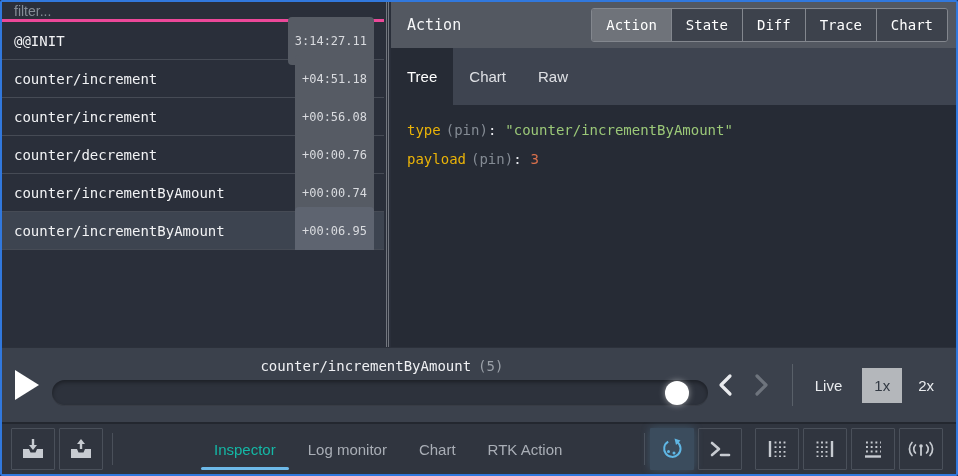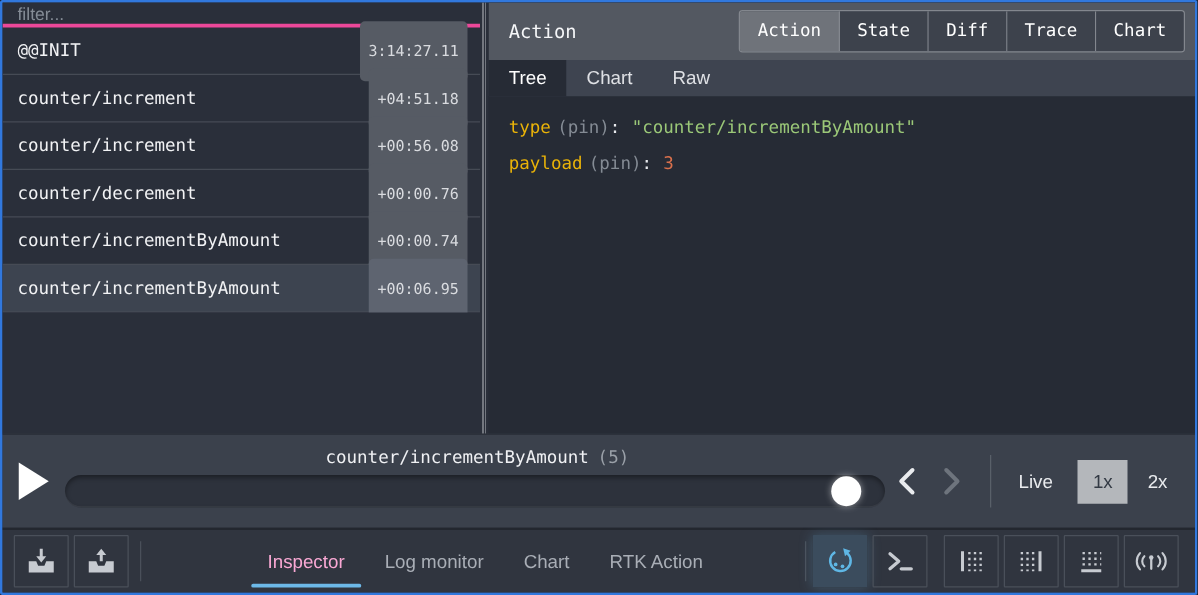--- a/index.html
+++ b/index.html
@@ -41,21 +41,21 @@
   .right-panel { flex:1; min-width:0; display:flex; flex-direction:column; background:#262b35; }
   .rp-header { height:46px; flex:none; background:#535861; display:flex; align-items:center; padding:0 8px 0 16px; }
   .rp-title { flex:1; font: 15px "DejaVu Sans Mono", monospace; color:#f5f6f8; }
   .tab-group { display:flex; border:1px solid #83878e; border-radius:3px; overflow:hidden; }
   .tab {
     font: 14px "DejaVu Sans Mono", monospace; color:#ffffff; background:#3d424c;
     padding: 8px 14px; border-right:1px solid #83878e; cursor:pointer; white-space:nowrap;
   }
   .tab:last-child { border-right:none; }
   .tab.active { background:#6f737a; }
-  .subtab-bar { height:29px; flex:none; background:#3e4450; display:flex; align-items:stretch; }
+  .subtab-bar { height:57px; flex:none; background:#3e4450; display:flex; align-items:stretch; }
   .subtab {
     font: 15px "Liberation Sans", sans-serif; color:#dfe1e5;
     padding: 0 16px; display:flex; align-items:center; cursor:pointer;
   }
   .subtab.active { background:#262b35; color:#ffffff; }
   .rp-content { flex:1; padding: 10px 16px; font: 14px "DejaVu Sans Mono", monospace; overflow:hidden; }
   .entry { height: 29px; display:flex; align-items:center; }
   .key { color:#eab308; }
   .pin { color:#848b94; font-size: 14px; margin-left: 5px; }
   .colon { color:#e8eaee; margin-right: 9px; }
@@ -100,21 +100,21 @@
     display:flex; align-items:center; justify-content:center; cursor:pointer;
     margin-right: 4px; flex:none; background:transparent;
   }
   .icon-btn.active-blue { background: rgba(109,185,232,.18); border-color: transparent; box-shadow: 0 0 10px rgba(109,185,232,.25); }
   .f-divider { width:1px; height: 32px; background:#4a505a; margin: 0 5px; flex:none; }
   .footer-tabs { display:flex; align-items:center; height:100%; margin-left: 80px; }
   .footer-tab {
     font: 15px "Liberation Sans", sans-serif; color:#a9aeb6;
     padding: 0 16px; height:100%; display:flex; align-items:center; position:relative; cursor:pointer;
   }
-  .footer-tab.active { color:#f9a8d4; }
+  .footer-tab.active { color:#14b8a6; }
   .footer-tab.active::after {
     content:''; position:absolute; left: 3px; right: 3px; bottom: 4px; height: 3px;
     border-radius: 2px; background:#6db9e8;
   }
   .footer-right { margin-left:auto; display:flex; align-items:center; }
   .gap8 { width: 9px; flex:none; }
   svg { display:block; }
 </style>
 </head>
 <body>

